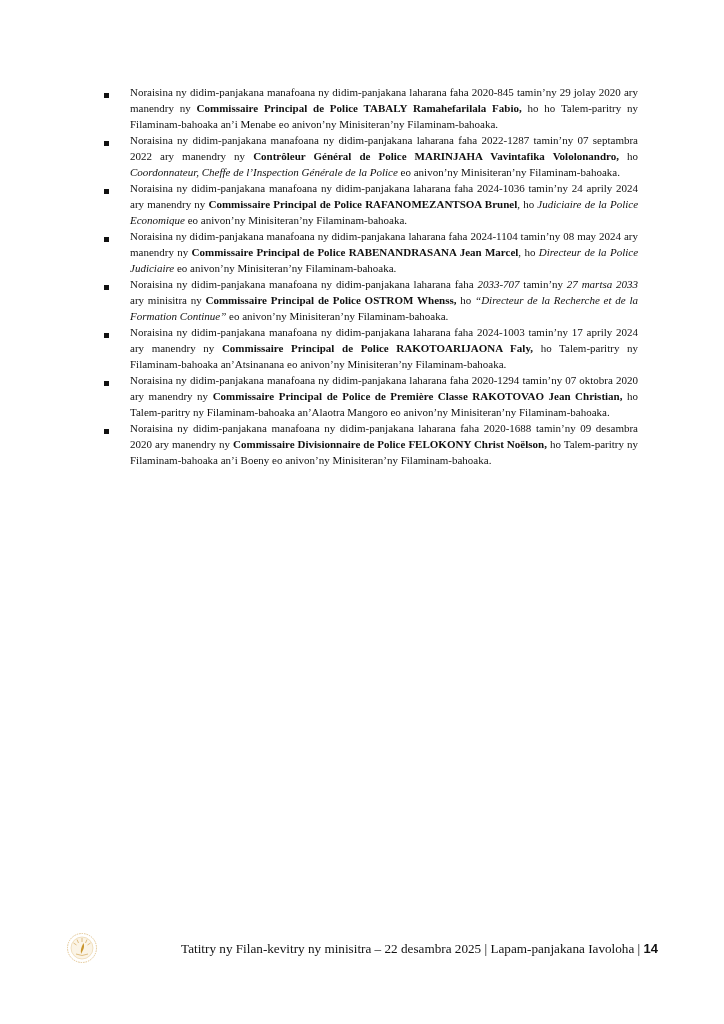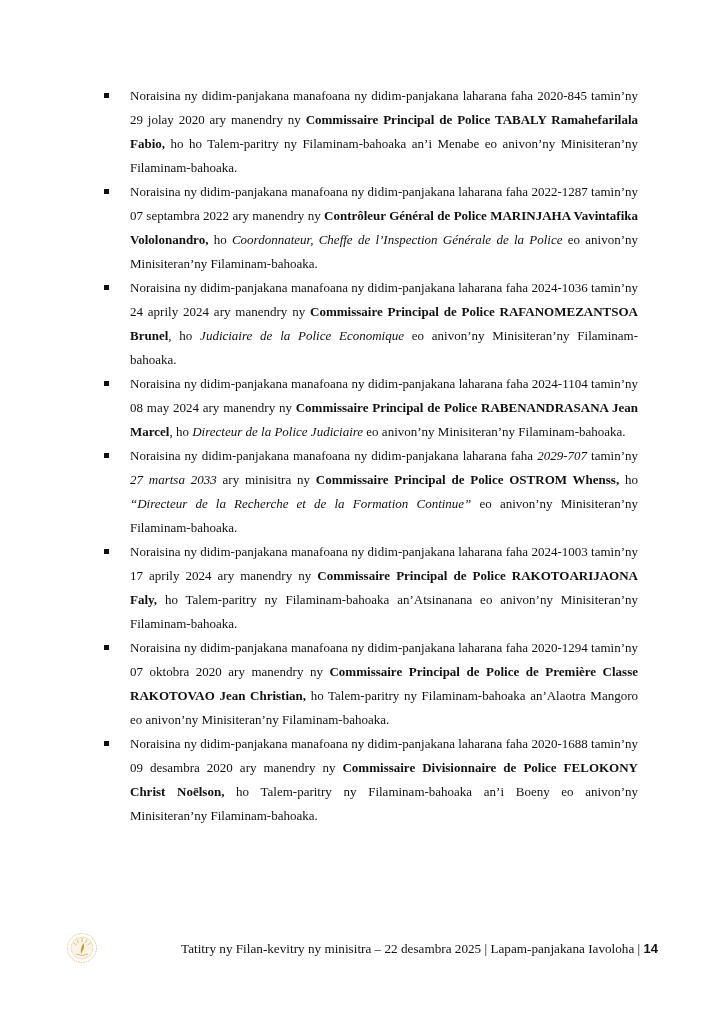--- a/index.html
+++ b/index.html
@@ -7,22 +7,22 @@
     width: 724px; height: 1024px; position: relative; overflow: hidden;
     font-family: "Liberation Serif", "DejaVu Serif", serif;
     color: #111111;
   }
   .content {
     position: absolute; left: 104px; top: 84px; width: 534px;
   }
   .item {
     position: relative;
     padding-left: 26px;
-    font-size: 13px;
-    line-height: 24px;
+    font-size: 11px;
+    line-height: 16px;
     text-align: justify;
     margin: 0;
   }
   .bullet {
     position: absolute; left: 0; top: 9px;
     width: 5px; height: 5px; background: #111;
   }
   b { font-weight: bold; }
   i { font-style: italic; }
   .footer {
@@ -52,21 +52,21 @@
 
   <p class="item">
     <span class="bullet"></span><span>Noraisina ny didim-panjakana manafoana ny didim-panjakana laharana faha 2024-1036  tamin’ny 24 aprily 2024  ary manendry ny </span><b>Commissaire Principal de Police RAFANOMEZANTSOA Brunel</b><span>, ho </span><i>Judiciaire de la Police Economique</i><span> eo anivon’ny Minisiteran’ny Filaminam-bahoaka.</span>
   </p>
 
   <p class="item">
     <span class="bullet"></span><span>Noraisina ny didim-panjakana manafoana ny didim-panjakana laharana faha 2024-1104 tamin’ny 08 may 2024  ary manendry ny </span><b>Commissaire Principal de Police RABENANDRASANA Jean Marcel</b><span>, ho </span><i>Directeur de la Police Judiciaire</i><span> eo anivon’ny Minisiteran’ny Filaminam-bahoaka.</span>
   </p>
 
   <p class="item">
-    <span class="bullet"></span><span>Noraisina ny didim-panjakana manafoana ny didim-panjakana laharana faha </span><i>2029-707</i><span> tamin’ny </span><i>27 martsa 2033</i><span>  ary minisitra ny </span><b>Commissaire Principal de Police OSTROM Whenss,</b><span> ho </span><i>“Directeur de la Recherche et de la Formation Continue”</i><span> eo anivon’ny Minisiteran’ny Filaminam-bahoaka.</span>
+    <span class="bullet"></span><span>Noraisina ny didim-panjakana manafoana ny didim-panjakana laharana faha </span><i>2033-707</i><span> tamin’ny </span><i>27 martsa 2033</i><span>  ary minisitra ny </span><b>Commissaire Principal de Police OSTROM Whenss,</b><span> ho </span><i>“Directeur de la Recherche et de la Formation Continue”</i><span> eo anivon’ny Minisiteran’ny Filaminam-bahoaka.</span>
   </p>
 
   <p class="item">
     <span class="bullet"></span><span>Noraisina ny didim-panjakana manafoana ny didim-panjakana laharana faha 2024-1003 tamin’ny 17 aprily 2024  ary manendry ny </span><b>Commissaire Principal de Police RAKOTOARIJAONA Faly,</b><span> ho Talem-paritry ny Filaminam-bahoaka an’Atsinanana eo anivon’ny Minisiteran’ny Filaminam-bahoaka.</span>
   </p>
 
   <p class="item">
     <span class="bullet"></span><span>Noraisina ny didim-panjakana manafoana ny didim-panjakana laharana faha 2020-1294 tamin’ny 07 oktobra 2020  ary manendry ny </span><b>Commissaire Principal de Police de Première Classe RAKOTOVAO Jean Christian,</b><span> ho Talem-paritry ny Filaminam-bahoaka  an’Alaotra Mangoro eo anivon’ny Minisiteran’ny Filaminam-bahoaka.</span>
   </p>
 

